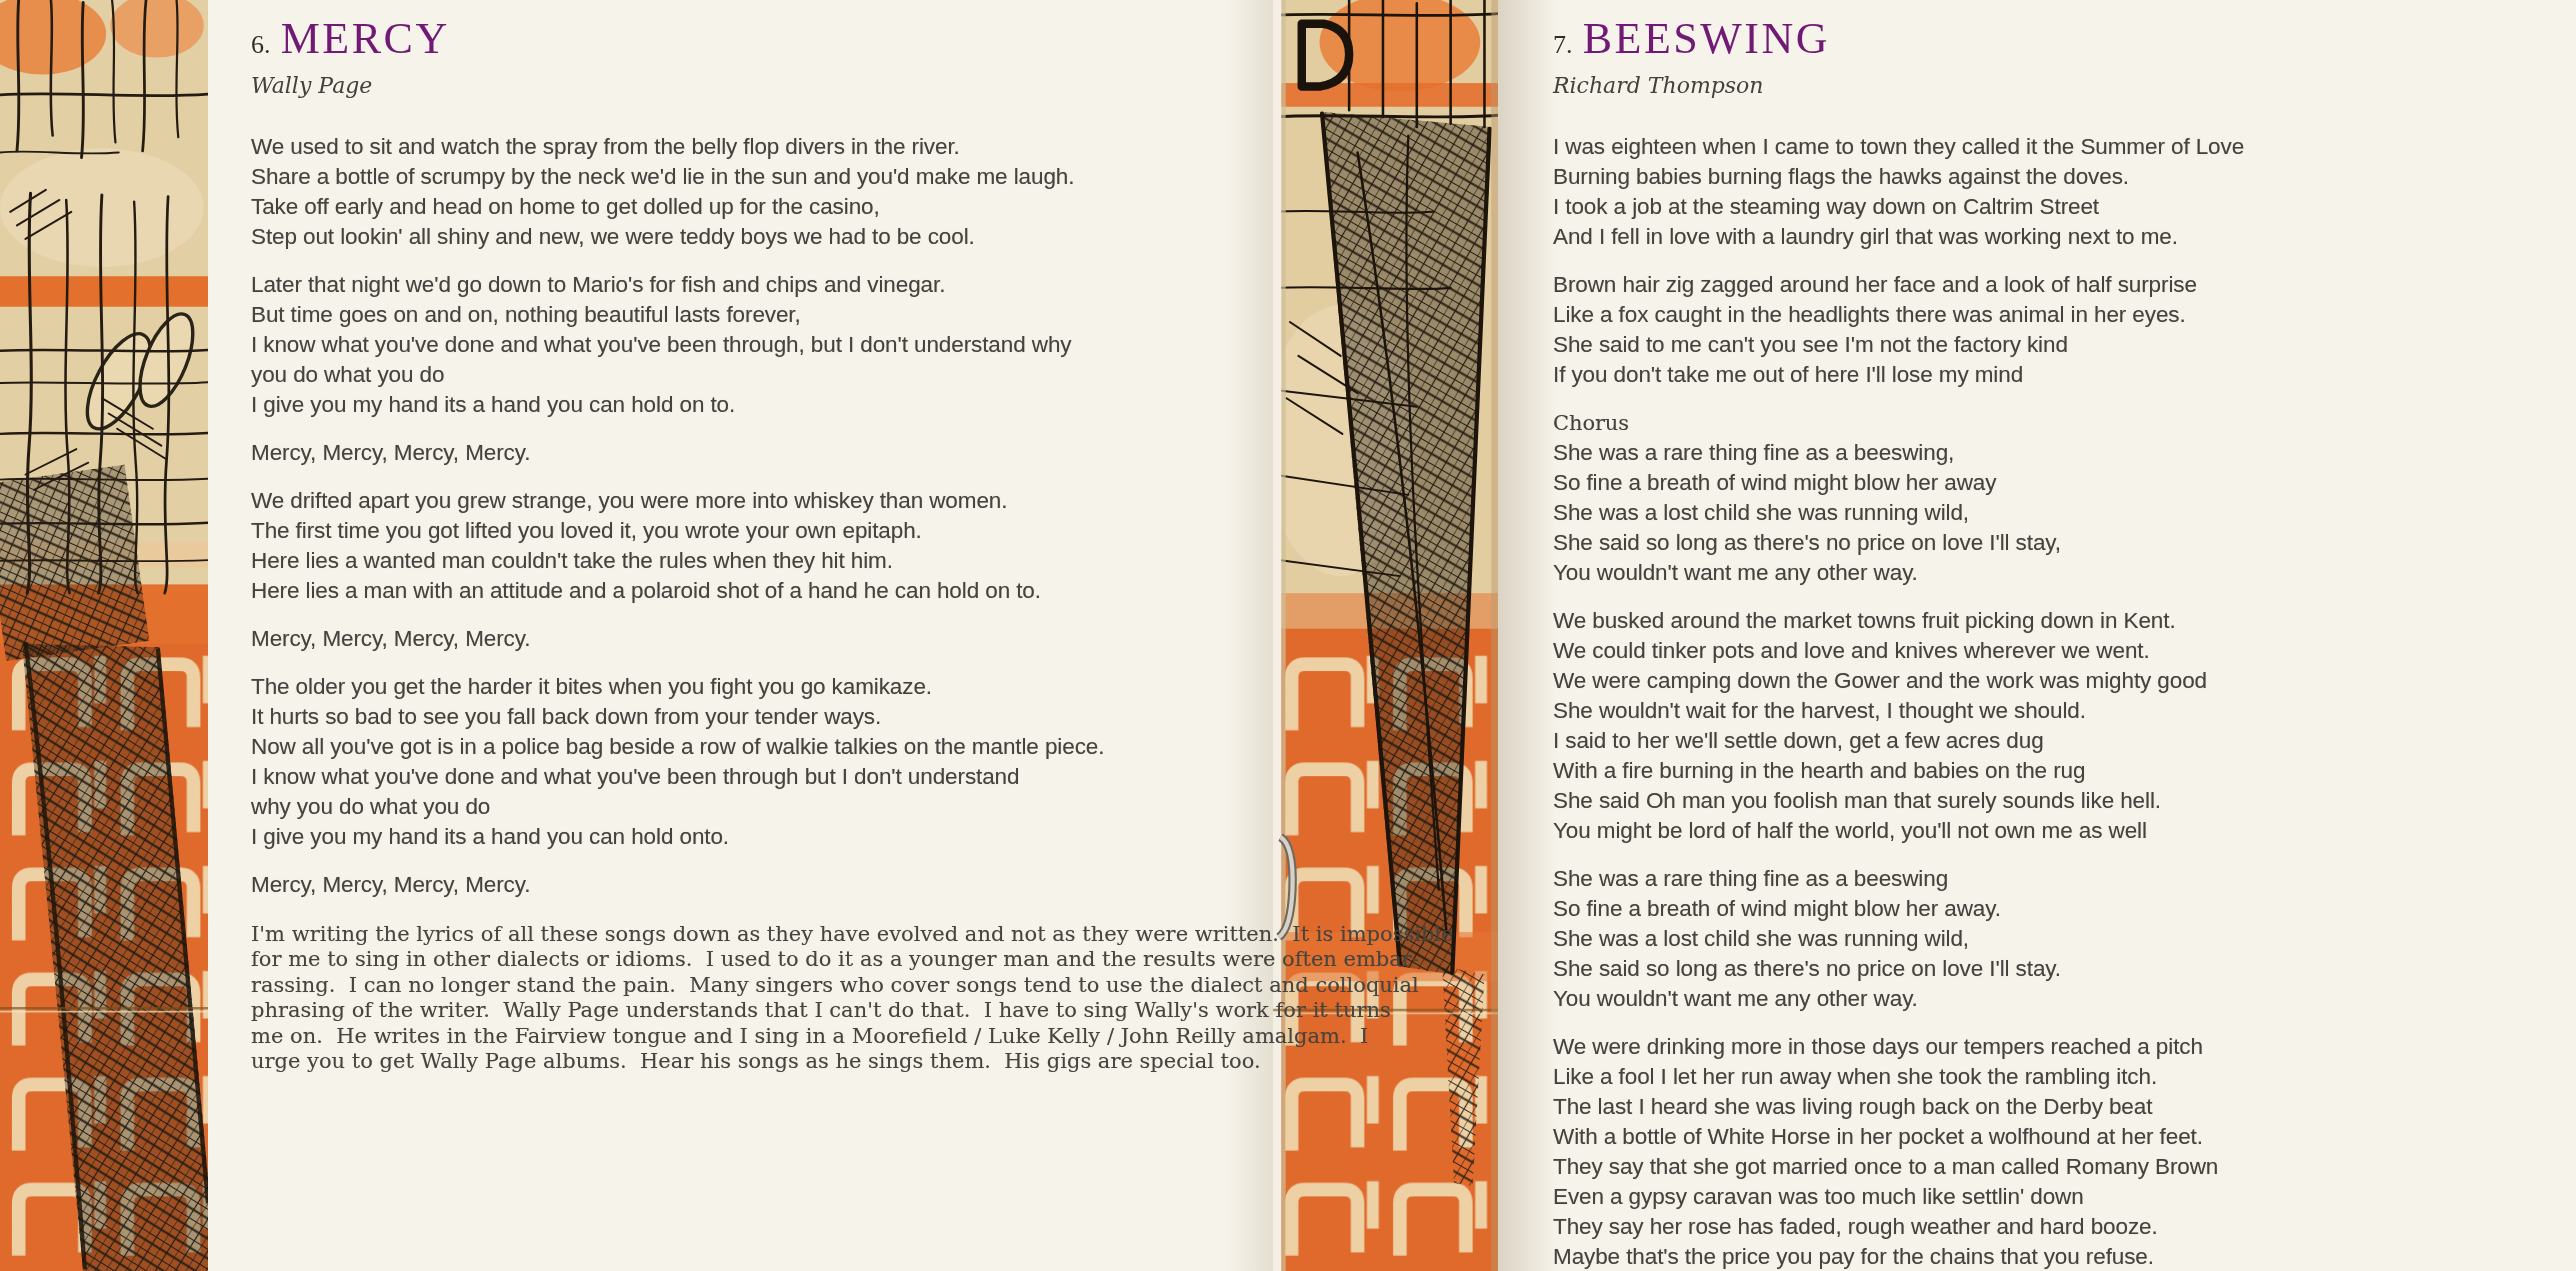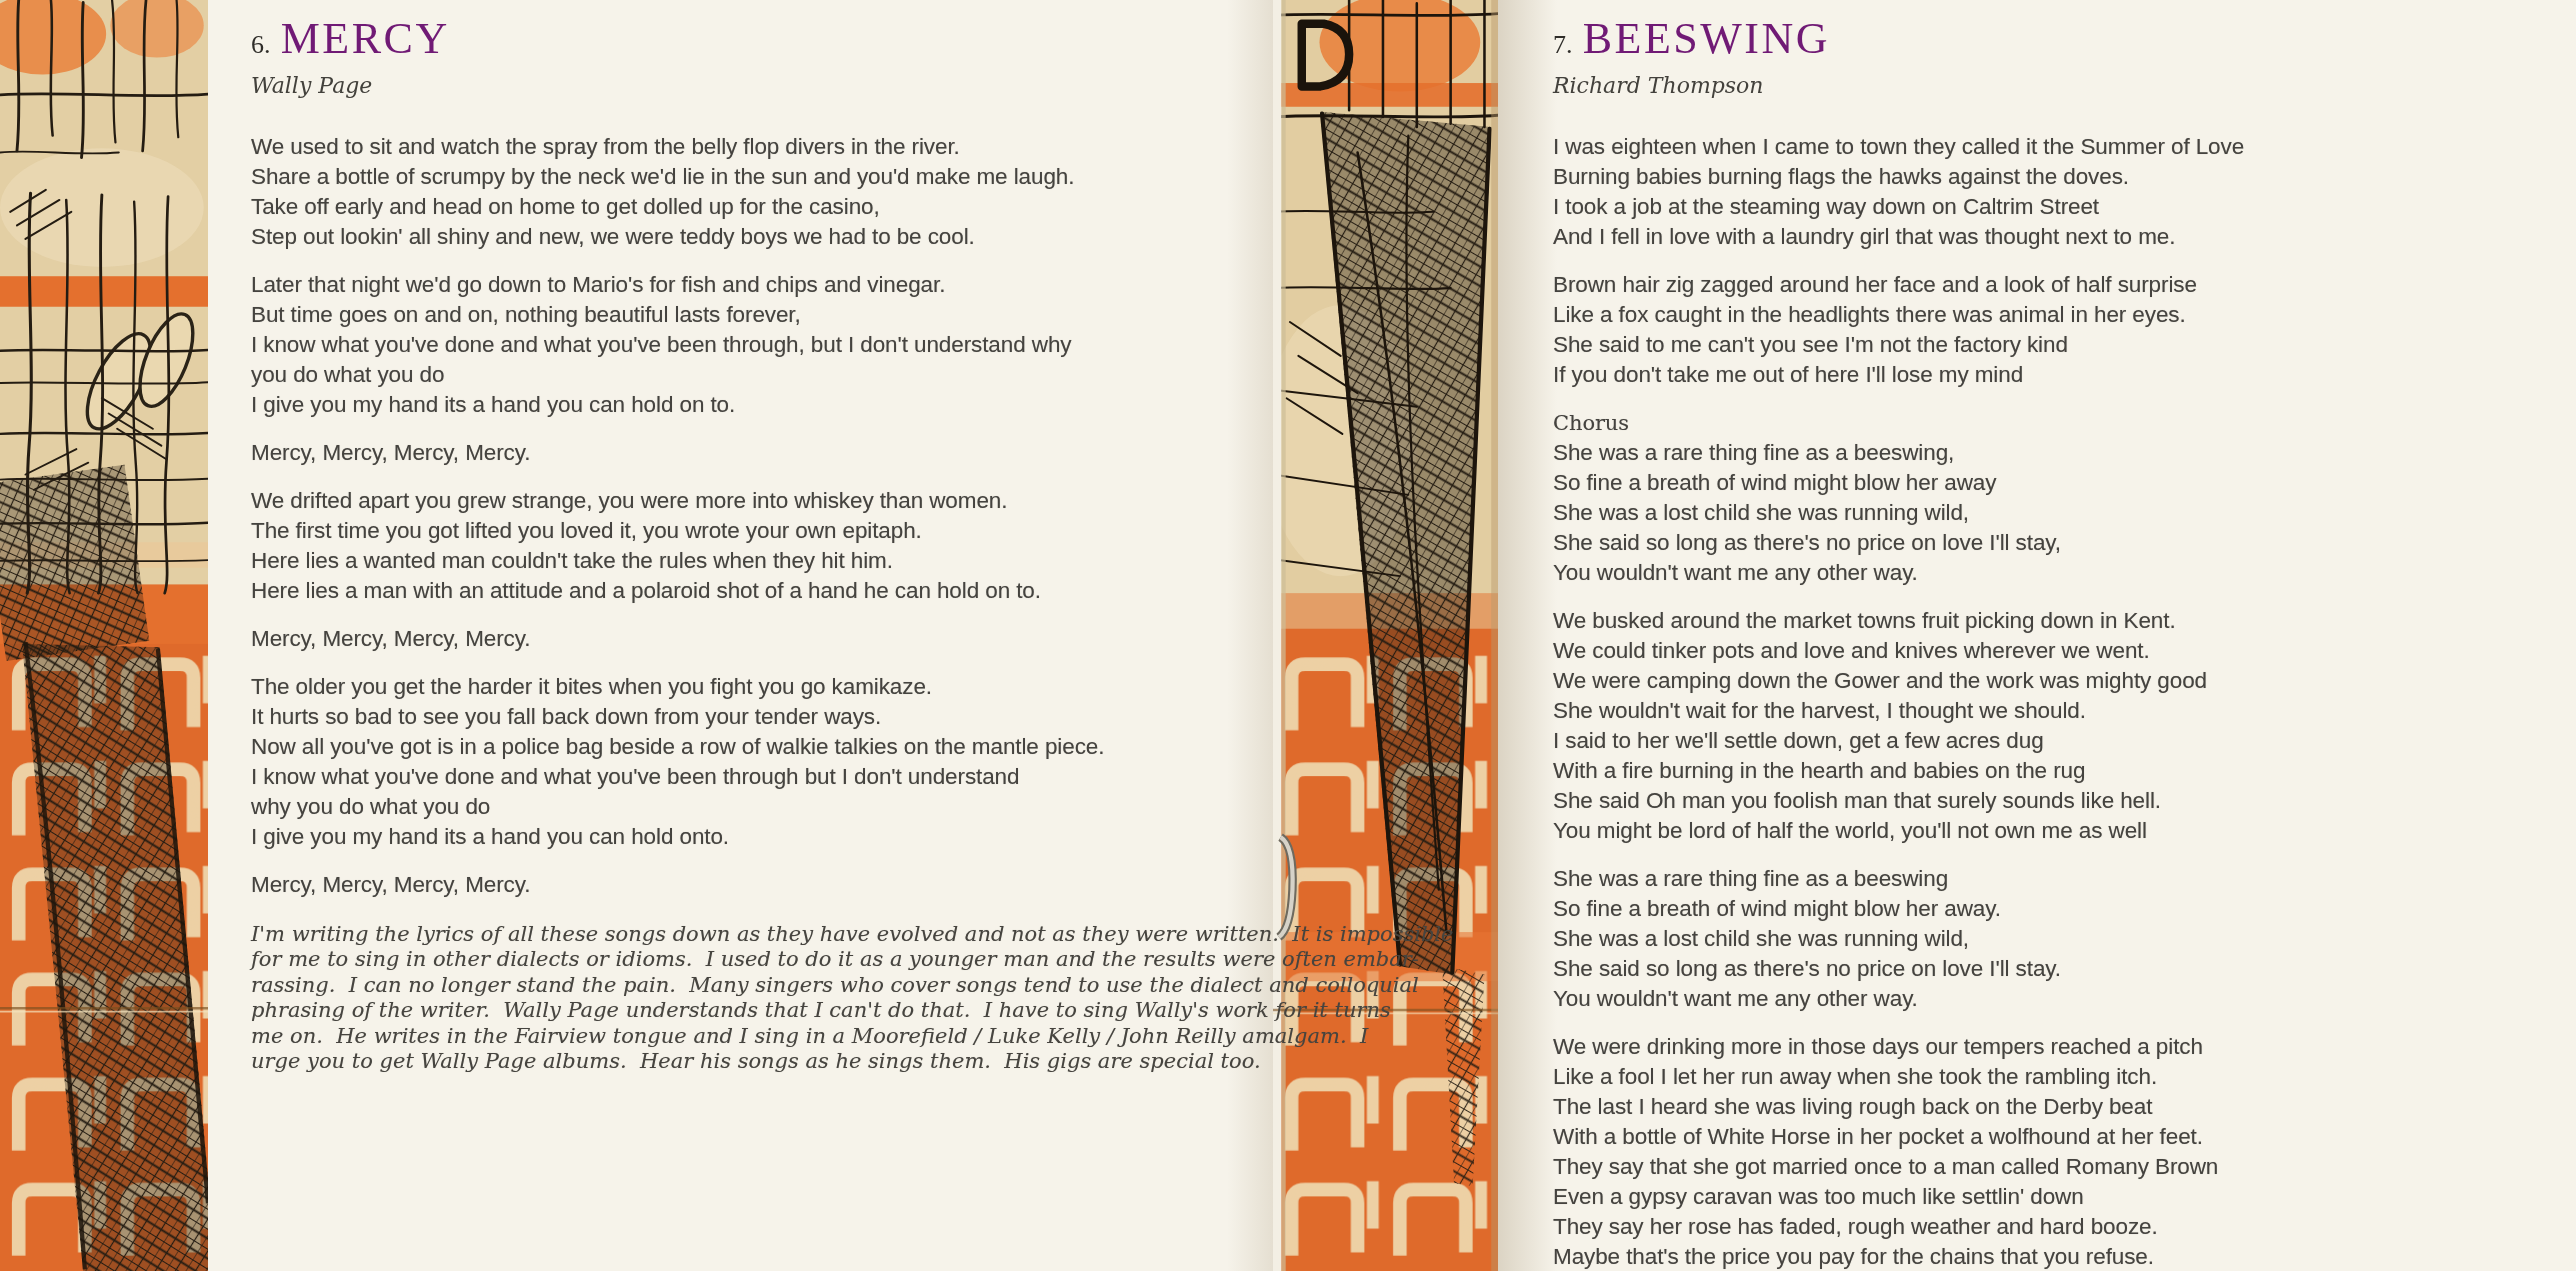--- a/index.html
+++ b/index.html
@@ -18,21 +18,21 @@
   .song-header{margin-top:17px;}
   .title-row{display:flex;align-items:baseline;}
   .song-number{font-family:"Liberation Serif",serif;font-size:26px;color:#2f2d29;margin-right:10.2px;}
   .song-title{font-family:"Liberation Serif",serif;font-size:44px;letter-spacing:2.5px;color:#701a75;line-height:44px;}
   .song-author{font-family:"DejaVu Serif",serif;font-style:italic;font-size:22px;color:#43413c;margin-top:12px;}
   .lyrics{margin-top:34px;font-size:22.5px;line-height:30px;letter-spacing:-0.1px;
           text-shadow:0 0 0.8px rgba(70,68,64,.35);}
   .stanza{margin-bottom:18px;}
   .lyric-line{white-space:pre;}
   .stanza-label{font-family:"DejaVu Serif",serif;font-size:21px;}
-  .footnote{margin-top:22px;font-family:"DejaVu Serif",serif;font-style:italic;
+  .footnote{margin-top:22px;font-family:"DejaVu Serif",serif;
             font-size:21px;line-height:25.4px;color:#46443f;text-shadow:0 0 0.8px rgba(70,68,64,.3);}
   .note-line{white-space:pre;}
 </style>
 </head>
 <body>
 
 <div class="canvas">
 
   <div class="art art-left">
     <svg viewBox="0 0 245 1500" preserveAspectRatio="none" xmlns="http://www.w3.org/2000/svg">
@@ -209,21 +209,21 @@
         <span class="song-number">7.</span>
         <span class="song-title">BEESWING</span>
       </div>
       <div class="song-author">Richard Thompson</div>
     </div>
     <div class="lyrics">
         <div class="stanza">
           <div class="lyric-line">I was eighteen when I came to town they called it the Summer of Love</div>
           <div class="lyric-line">Burning babies burning flags the hawks against the doves.</div>
           <div class="lyric-line">I took a job at the steaming way down on Caltrim Street</div>
-          <div class="lyric-line">And I fell in love with a laundry girl that was thought next to me.</div>
+          <div class="lyric-line">And I fell in love with a laundry girl that was working next to me.</div>
         </div>
         <div class="stanza">
           <div class="lyric-line">Brown hair zig zagged around her face and a look of half surprise</div>
           <div class="lyric-line">Like a fox caught in the headlights there was animal in her eyes.</div>
           <div class="lyric-line">She said to me can't you see I'm not the factory kind</div>
           <div class="lyric-line">If you don't take me out of here I'll lose my mind</div>
         </div>
         <div class="stanza">
           <div class="stanza-label">Chorus</div>
           <div class="lyric-line">She was a rare thing fine as a beeswing,</div>

